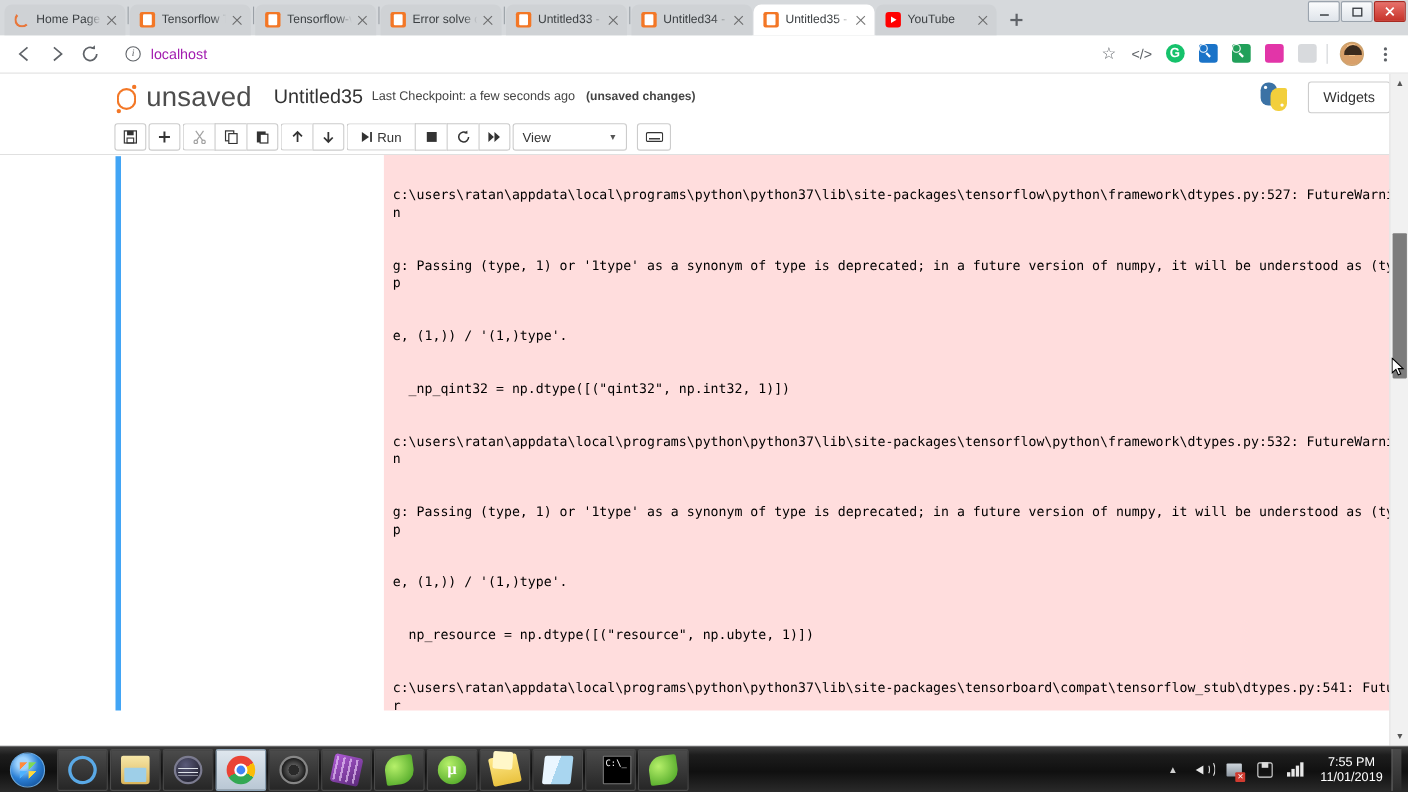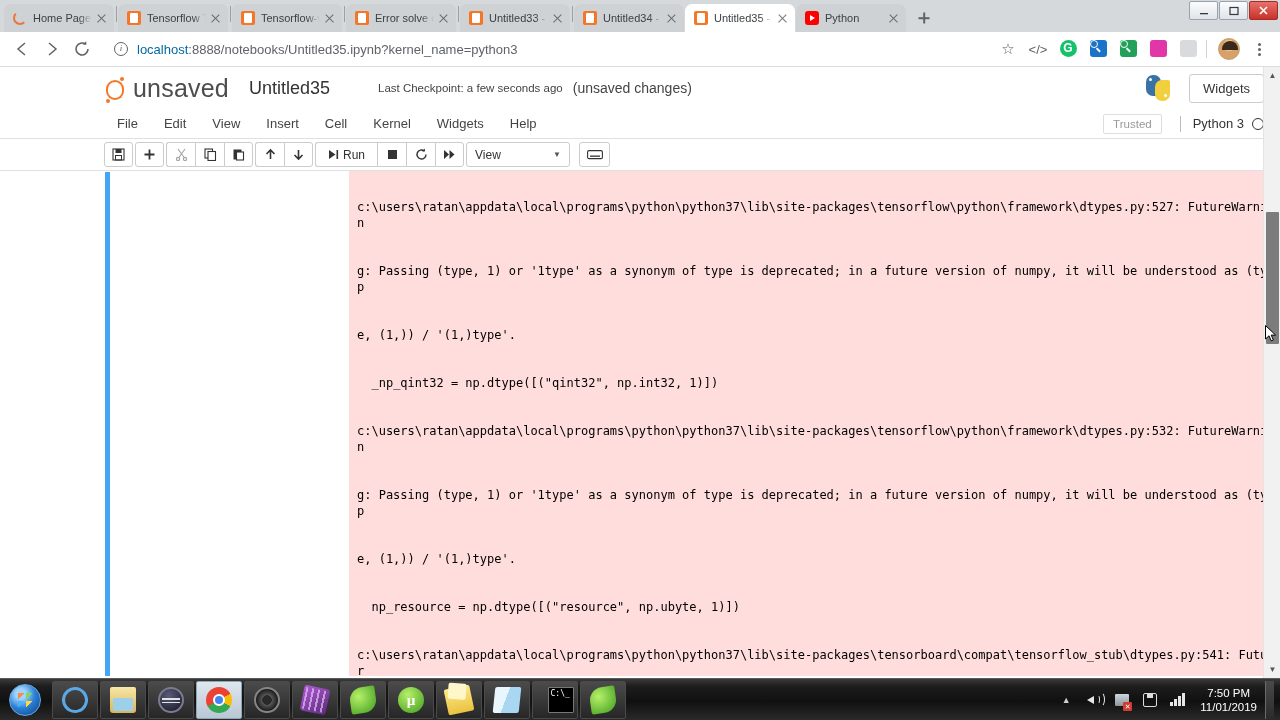--- a/index.html
+++ b/index.html
@@ -89,21 +89,21 @@
   }
   .urlbox .info-icon {
     width: 14px; height: 14px; border: 1.3px solid #5f6368; border-radius: 50%;
     position: relative; margin-right: 9px; flex: 0 0 14px;
   }
   .urlbox .info-icon::after {
     content: "i"; position: absolute; left: 0; right: 0; top: -1px; text-align: center;
     font-size: 9px; font-style: italic; color: #5f6368; line-height: 13px;
     font-family: "Liberation Serif", serif;
   }
-  .url-host { color: #0369a1; text-align: right; }
+  .url-host { color: #a21caf; text-align: right; }
   .url-rest { color: #5f6368; }
   .omni-icons { display: flex; align-items: center; flex: 0 0 auto; }
   .oi { width: 26px; height: 26px; margin-left: 4px; position: relative; flex: 0 0 26px; }
   .oi-star { display: flex; align-items: center; justify-content: center; font-size: 15px; color: #5f6368; }
   .oi-code { display: flex; align-items: center; justify-content: center; font-size: 13px; color: #5f6368; }
   .ext { width: 17px; height: 17px; border-radius: 3px; margin: 4px auto; }
   .ext-g { background: #15c26b; border-radius: 50%; color:#fff; font-size:12px; text-align:center; line-height:17px; font-weight:bold;}
   .ext-bluesearch { background: #1a73c8; }
   .ext-greensearch { background: #21a05a; }
   .ext-tv { background: #e235a8; }
@@ -133,22 +133,22 @@
   .jp-mark .c1, .jp-mark .c2 {
     position: absolute; left: 2px; width: 18px; height: 11px; border: 2.5px solid #f37726;
   }
   .jp-mark .c1 { top: 3px; border-radius: 10px 10px 0 0; border-bottom: none; }
   .jp-mark .c2 { top: 12px; border-radius: 0 0 10px 10px; border-top: none; }
   .jp-mark .d1, .jp-mark .d2 { position: absolute; width: 4px; height: 4px; border-radius: 50%; background: #f37726; }
   .jp-mark .d1 { left: 16px; top: 0px; }
   .jp-mark .d2 { left: 2px; top: 22px; }
   .jp-wordmark { font-size: 25px; color: #4d4d4d; font-weight: 300; letter-spacing: .2px; }
   .jp-title { font-size: 18px; color: #333; margin-right: 8px; }
-  .jp-ckpt { font-size: 11.5px; color: #444; margin-right: 10px; margin-left: 40px; }
-  .jp-unsaved { font-size: 14px; color: #444; }
+  .jp-ckpt { font-size: 11.5px; color: #444; margin-right: 10px; }
+  .jp-unsaved { font-size: 11px; color: #444; font-weight: bold; }
   .jp-header-right { margin-left: auto; display: flex; align-items: center; }
   .py-logo { width: 30px; height: 30px; position: relative; margin-right: 16px; }
   .py-logo .b, .py-logo .y { position: absolute; width: 15px; height: 21px; }
   .py-logo .b { left: 3px; top: 2px; background: #3b72a5; border-radius: 7px 7px 2px 7px; }
   .py-logo .y { left: 12px; top: 7px; background: #f2cf3c; border-radius: 7px 2px 7px 7px; }
   .py-logo .eb { position: absolute; left: 6px; top: 5px; width: 3px; height: 3px; border-radius: 50%; background: #fff; z-index:2;}
   .py-logo .ey { position: absolute; left: 21px; top: 21px; width: 3px; height: 3px; border-radius: 50%; background: #fff; z-index:2;}
   .btn-logout {
     border: 1px solid #ccc; background: #fff; border-radius: 3px;
     padding: 6px 13px; font-size: 13px; color: #333;
@@ -348,21 +348,21 @@
       <span class="tab-title">Untitled34 - Ju</span>
       <span class="tab-close"></span>
     </div>
     <div class="tab active">
       <span class="favicon fav-jupyter"></span>
       <span class="tab-title">Untitled35 - Ju</span>
       <span class="tab-close"></span>
     </div>
     <div class="tab">
       <span class="favicon fav-youtube"></span>
-      <span class="tab-title">Python</span>
+      <span class="tab-title">YouTube</span>
       <span class="tab-close"></span>
     </div>
     <div class="newtab"></div>
 
     <div class="winbtns">
       <div class="winbtn">
         <svg width="10" height="10">
             <rect x="1" y="7" width="8" height="1.3" fill="#33383d"></rect>
           </svg>
       </div>
@@ -392,21 +392,20 @@
     </div>
     <div class="navbtn">
       <svg width="18" height="18" viewBox="0 0 18 18">
         <path d="M15 9 A6 6 0 1 1 12.6 4.2" fill="none" stroke="#5f6368" stroke-width="1.6"></path>
         <path d="M13.2 1.2 L13.4 4.8 L9.8 4.4 Z" fill="#5f6368"></path>
       </svg>
     </div>
     <div class="urlbox">
       <span class="info-icon"></span>
       <span class="url-host">localhost</span>
-        <span class="url-rest">:8888/notebooks/Untitled35.ipynb?kernel_name=python3</span>
     </div>
     <div class="omni-icons">
       <div class="oi oi-star">☆</div>
       <div class="oi oi-code">&lt;/&gt;</div>
       <div class="oi">
           <div class="ext ext-g">G</div>
         </div>
       <div class="oi">
           <div class="ext ext-bluesearch"></div>
           <span class="mag"></span>
@@ -452,36 +451,20 @@
         <div class="py-logo">
           <span class="b"></span>
             <span class="y"></span>
             <span class="eb"></span>
             <span class="ey"></span>
         </div>
         <div class="btn-logout">Widgets</div>
       </div>
     </div>
 
-    <div class="jp-menubar">
-      <div class="jp-menu-item">File</div>
-      <div class="jp-menu-item">Edit</div>
-      <div class="jp-menu-item">View</div>
-      <div class="jp-menu-item">Insert</div>
-      <div class="jp-menu-item">Cell</div>
-      <div class="jp-menu-item">Kernel</div>
-      <div class="jp-menu-item">Widgets</div>
-      <div class="jp-menu-item">Help</div>
-      <div class="jp-menubar-right">
-        <div class="trusted">Trusted</div>
-        <div class="kernel-bar"></div>
-        <div class="kernel-name">Python 3</div>
-        <div class="kernel-idle"></div>
-      </div>
-    </div>
 
     <div class="jp-toolbar">
       <div class="tb-group single">
         <div class="tb-btn">
           <svg width="13" height="13" viewBox="0 0 13 13">
             <rect x="1" y="1" width="11" height="11" fill="none" stroke="#333" stroke-width="1.1"></rect>
             <rect x="3.5" y="1" width="6" height="4" fill="#333"></rect>
             <rect x="3.5" y="7.5" width="6" height="4.5" fill="none" stroke="#333" stroke-width="1"></rect>
           </svg>
         </div>
@@ -683,18 +666,18 @@
       </div>
     <div class="tray-ico">
       <span class="bars">
           <i style="height:4px"></i>
           <i style="height:7px"></i>
           <i style="height:10px"></i>
           <i style="height:13px"></i>
         </span>
     </div>
     <div class="clock">
-      <div>7:50 PM</div>
+      <div>7:55 PM</div>
       <div>11/01/2019</div>
     </div>
     <div class="showdesk"></div>
   </div>
 </div>
 
 </body></html>

